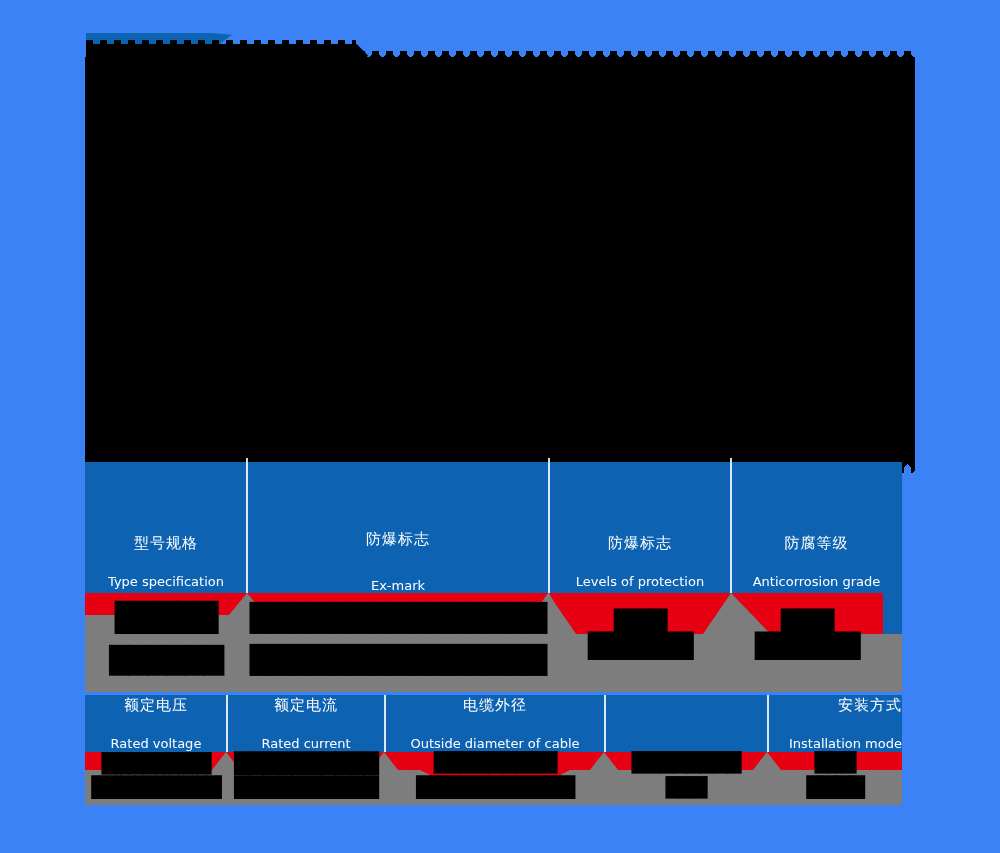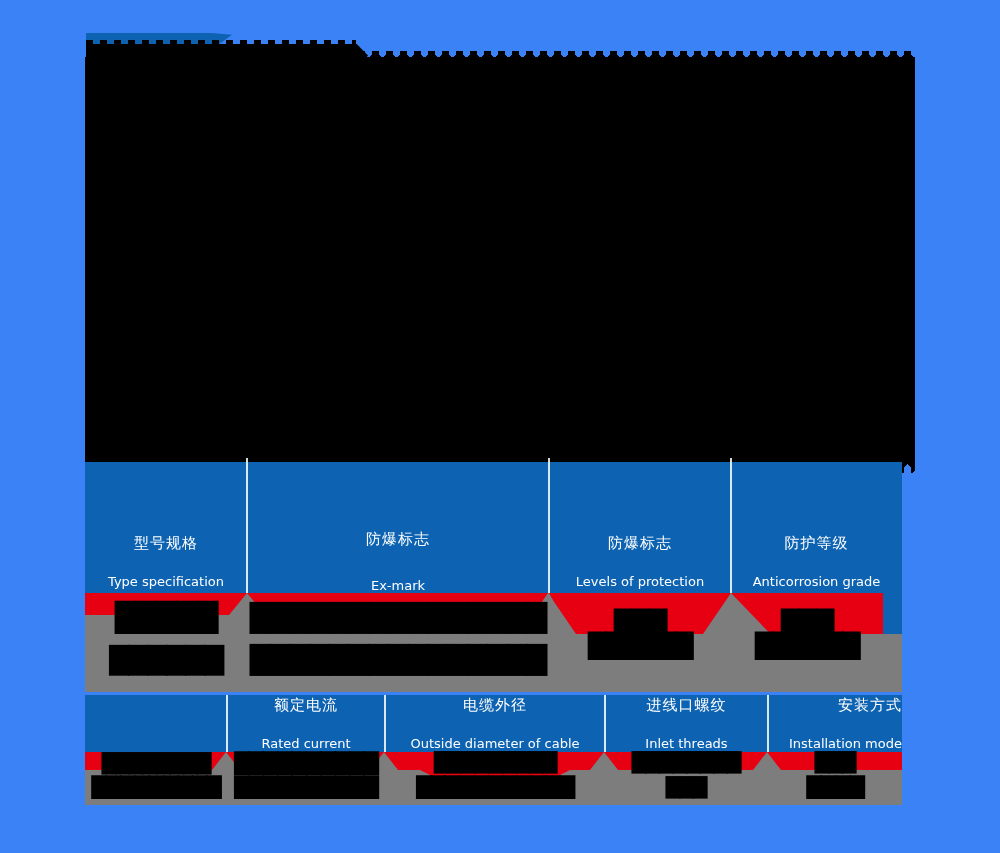--- a/index.html
+++ b/index.html
@@ -57,21 +57,21 @@
   </div>
   <div class="abs hdr" style="left:247px;top:536px;width:302px;height:52px;gap:8px;">
     <span class="cn">防爆标志</span>
     <span class="en">Ex-mark</span>
   </div>
   <div class="abs hdr" style="left:549px;top:536px;width:182px;height:52px;">
     <span class="cn">防爆标志</span>
     <span class="en">Levels of protection</span>
   </div>
   <div class="abs hdr" style="left:731px;top:536px;width:171px;height:52px;">
-    <span class="cn">防护等级</span>
+    <span class="cn">防腐等级</span>
     <span class="en">Anticorrosion grade</span>
   </div>
 
   <div class="abs gray" style="left:85px;top:615px;width:463px;height:77px;"></div>
   <div class="abs gray" style="left:548px;top:593px;width:354px;height:99px;"></div>
   <div class="abs red" style="left:85px;top:593px;width:463px;height:22px;"></div>
   <div class="abs tri-up" style="left:229px;top:593px;width:36px;height:22px;"></div>
   <div class="abs red trap" style="left:549px;top:593px;width:182px;height:41px;"></div>
   <div class="abs red trap-r" style="left:731px;top:593px;width:152px;height:41px;"></div>
   <div class="abs tri-up" style="left:520px;top:593px;width:56px;height:41px;"></div>
@@ -90,31 +90,31 @@
     <span>███</span>
     <span>██████</span>
   </div>
 
   <div class="abs blue" style="left:85px;top:695px;width:817px;height:57px;"></div>
   <div class="abs divider" style="left:226px;top:695px;height:57px;"></div>
   <div class="abs divider" style="left:384px;top:695px;height:57px;"></div>
   <div class="abs divider" style="left:604px;top:695px;height:57px;"></div>
   <div class="abs divider" style="left:767px;top:695px;height:57px;"></div>
 
+  <div class="abs hdr" style="left:85px;top:701px;width:142px;height:46px;">
+    <span class="cn">额定电压</span>
+    <span class="en">Rated voltage</span>
+  </div>
   <div class="abs hdr" style="left:227px;top:701px;width:158px;height:46px;">
     <span class="cn">额定电流</span>
     <span class="en">Rated current</span>
   </div>
   <div class="abs hdr" style="left:385px;top:701px;width:220px;height:46px;">
     <span class="cn">电缆外径</span>
     <span class="en">Outside diameter of cable</span>
-  </div>
-  <div class="abs hdr" style="left:605px;top:701px;width:163px;height:46px;">
-    <span class="cn">进线口螺纹</span>
-    <span class="en">Inlet threads</span>
   </div>
   <div class="abs hdr" style="left:768px;top:701px;width:134px;height:46px;align-items:flex-end;">
     <span class="cn">安装方式</span>
     <span class="en">Installation mode</span>
   </div>
 
   <div class="abs gray" style="left:85px;top:770px;width:817px;height:35px;"></div>
   <div class="abs red" style="left:85px;top:752px;width:817px;height:18px;"></div>
   <div class="abs tri-up" style="left:212px;top:752px;width:28px;height:18px;"></div>
   <div class="abs tri-up" style="left:370px;top:752px;width:28px;height:18px;"></div>

